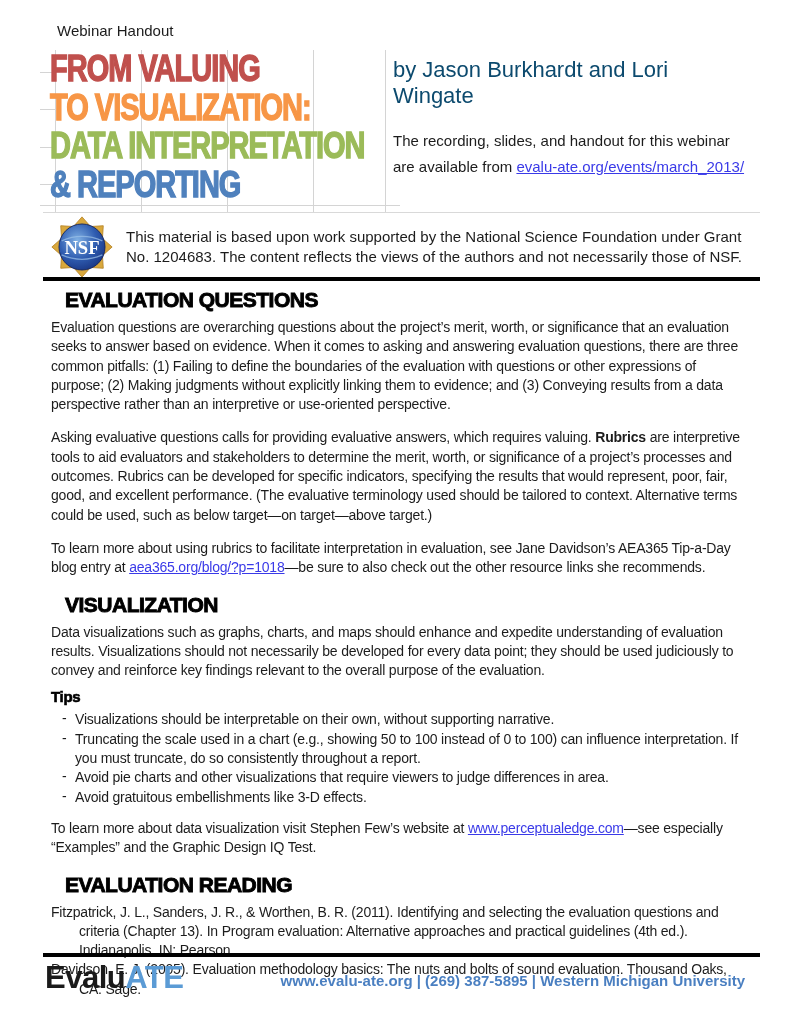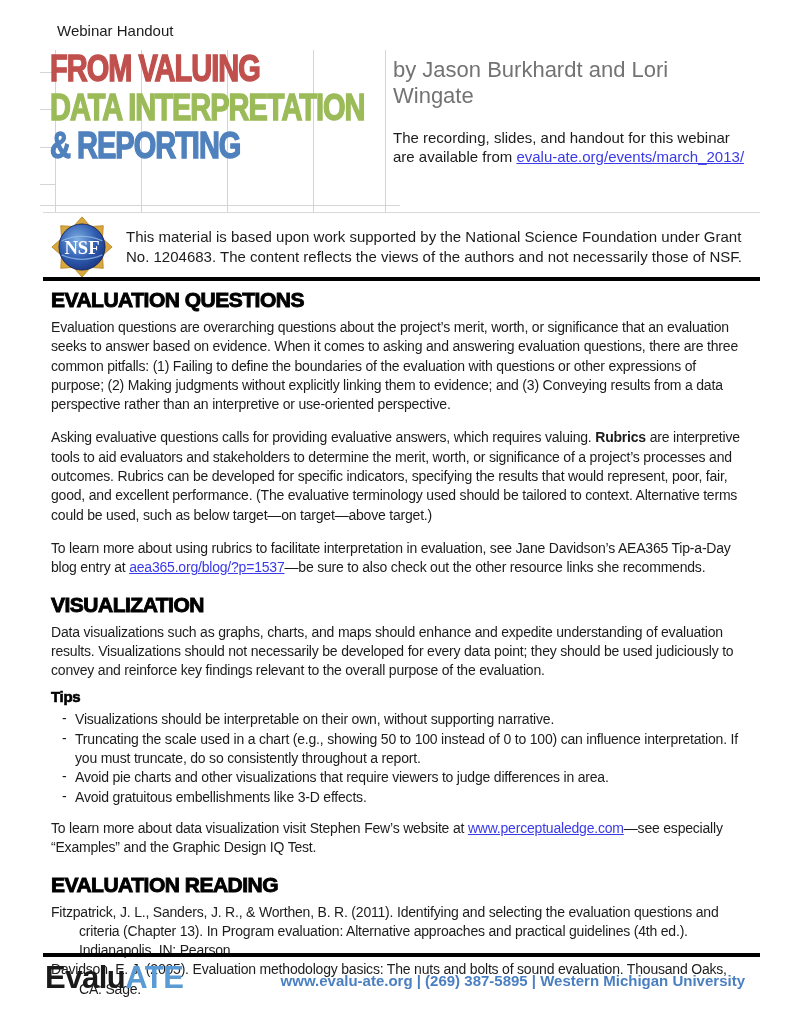--- a/index.html
+++ b/index.html
@@ -19,36 +19,36 @@
   .grid-hbottom { position:absolute; left:0; top:155px; width:360px; height:1px; background:#d4d4d4; }
   .header-rule { position:absolute; top:212px; left:43px; width:717px; height:1px; background:#d9d9d9; }
   .title-lines { position:absolute; top:4px; left:10px; }
   .title-line { height:38.5px; white-space:nowrap; }
   .title-line .stretch {
     display:inline-block; font-weight:900; font-size:29px; line-height:30px;
     letter-spacing:-1px; transform:scaleY(1.28); transform-origin:0 60%;
     -webkit-text-stroke:1.1px currentColor;
   }
   .right-info { position:absolute; left:393px; top:57px; width:356px; }
-  .byline { font-size:22px; color:#737373; }
+  .byline { font-size:22px; color:#0c4a6e; }
   .date { margin-top:23px; font-size:15px; }
-  .avail { margin-top:19px; font-size:15px; line-height:19px; }
+  .avail { margin-top:19px; font-size:15px; line-height:26px; }
   a.link { color:#3a3ae8; text-decoration:underline; cursor:pointer; }
   
   .nsf-row { position:absolute; top:216px; left:48px; width:705px; display:flex; }
   .nsf-logo { width:68px; height:62px; flex:0 0 auto; }
   .disclaimer { margin-left:10px; font-size:15px; line-height:20px; padding-top:11px; }
   .rule { position:absolute; left:43px; width:717px; height:4px; background:#000; }
   .rule-top { top:277px; }
   .rule-bottom { top:953px; }
   
   main { position:absolute; top:287px; left:51px; width:694px; font-size:14px; letter-spacing:-0.2px; line-height:19.3px; }
   h2.display {
     font-size:21px; line-height:26px; font-weight:900; letter-spacing:-0.5px;
-    -webkit-text-stroke:0.9px #000; color:#000; margin:0 0 5px 0;
+    -webkit-text-stroke:0.9px #000; color:#000; margin:0 0 5px 14px;
   }
   h3.display {
     font-size:15px; line-height:18px; font-weight:900; letter-spacing:-0.3px;
     -webkit-text-stroke:0.6px #000; color:#000; margin:2px 0 4px 0;
   }
   main p { margin:0 0 14px 0; }
   .mb8 { margin-bottom:8px !important; }
   ul.tips { list-style:none; margin:0 0 12px 0; }
   ul.tips li { position:relative; padding-left:24px; }
   ul.tips li::before { content:"-"; position:absolute; left:11px; top:-1px; }
@@ -74,20 +74,21 @@
     <div class="grid-v v3"></div>
     <div class="grid-v v4"></div>
     <div class="grid-v v5"></div>
     <div class="grid-tick t1"></div>
     <div class="grid-tick t2"></div>
     <div class="grid-tick t3"></div>
     <div class="grid-tick t4"></div>
     <div class="grid-hbottom"></div>
     <div class="title-lines">
       <div class="title-line"><span class="stretch" style="color: rgb(192, 80, 77);">FROM VALUING</span></div>
+      <div class="title-line"><span class="stretch" style="color: rgb(247, 150, 70);">TO VISUALIZATION:</span></div>
       <div class="title-line"><span class="stretch" style="color: rgb(155, 187, 89);">DATA INTERPRETATION</span></div>
       <div class="title-line"><span class="stretch" style="color: rgb(79, 129, 189);">&amp; REPORTING</span></div>
     </div>
   </div>
   <div class="header-rule"></div>
 
   <div class="right-info">
     <div class="byline">by Jason Burkhardt and Lori Wingate</div>
     <div class="avail">
       <span>The recording, slides, and handout for this webinar are available from  </span><a class="link">evalu-ate.org/events/march_2013/</a>
@@ -112,21 +113,21 @@
     <div class="disclaimer">This material is based upon work supported by the National Science Foundation under Grant No. 1204683. The content reflects the views of the authors and not necessarily those of NSF.</div>
   </div>
 
   <div class="rule rule-top"></div>
 
   <main>
     <h2 class="display">EVALUATION QUESTIONS</h2>
     <p>Evaluation questions are overarching questions about the project’s merit, worth, or significance that an evaluation seeks to answer based on evidence. When it comes to asking and answering evaluation questions, there are three common pitfalls: (1) Failing to define the boundaries of the evaluation with questions or other expressions of purpose; (2) Making judgments without explicitly linking them to evidence; and (3) Conveying results from a data perspective rather than an interpretive or use-oriented perspective.</p>
 
     <p><span>Asking evaluative questions calls for providing evaluative answers, which requires valuing. </span><b>Rubrics</b><span> are interpretive tools to aid evaluators and stakeholders to determine the merit, worth, or significance of a project’s processes and outcomes. Rubrics can be developed for specific indicators, specifying the results that would represent, poor, fair, good, and excellent performance. (The evaluative terminology used should be tailored to context. Alternative terms could be used, such as below target—on target—above target.)</span></p>
-    <p><span>To learn more about using rubrics to facilitate interpretation in evaluation, see Jane Davidson’s AEA365 Tip-a-Day blog entry at </span><a class="link">aea365.org/blog/?p=1537</a><span>—be sure to also check out the other resource links she recommends.</span></p>
+    <p><span>To learn more about using rubrics to facilitate interpretation in evaluation, see Jane Davidson’s AEA365 Tip-a-Day blog entry at </span><a class="link">aea365.org/blog/?p=1018</a><span>—be sure to also check out the other resource links she recommends.</span></p>
 
     <h2 class="display">VISUALIZATION</h2>
     <p class="mb8">Data visualizations such as graphs, charts, and maps should enhance and expedite understanding of evaluation results. Visualizations should not necessarily be developed for every data point; they should be used judiciously to convey and reinforce key findings relevant to the overall purpose of the evaluation.</p>
     <h3 class="display">Tips</h3>
     <ul class="tips">
       <li>Visualizations should be interpretable on their own, without supporting narrative.</li>
       <li>Truncating the scale used in a chart (e.g., showing 50 to 100 instead of 0 to 100) can influence interpretation. If you must truncate, do so consistently throughout a report.</li>
       <li>Avoid pie charts and other visualizations that require viewers to judge differences in area.</li>
       <li>Avoid gratuitous embellishments like 3-D effects.</li>
     </ul>

